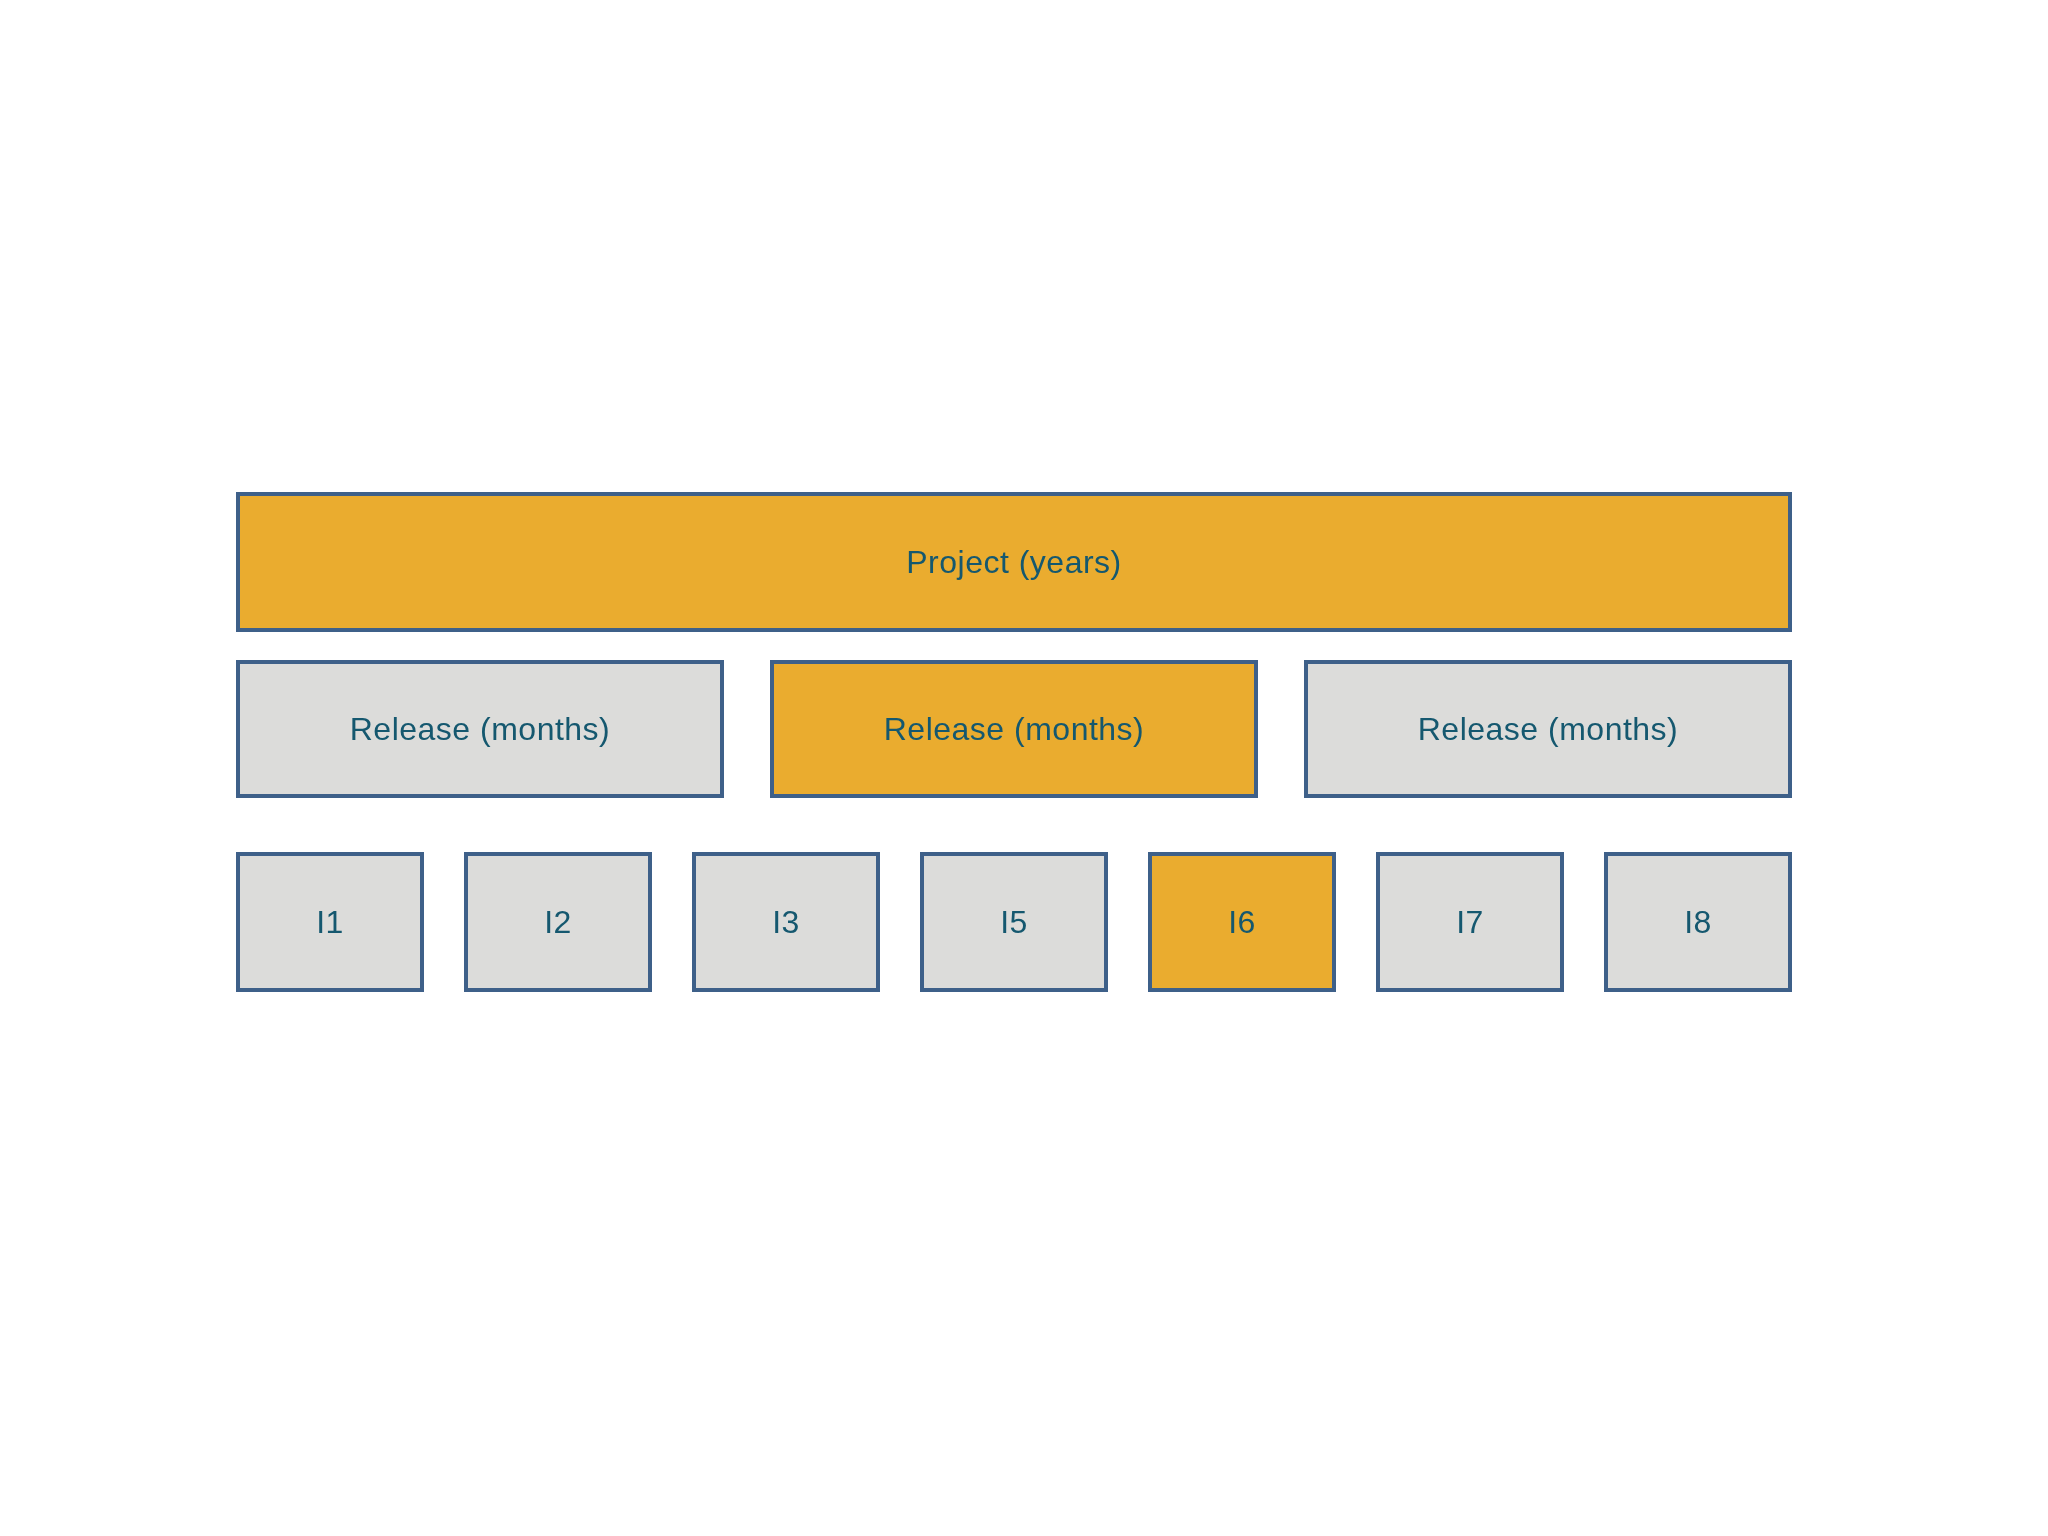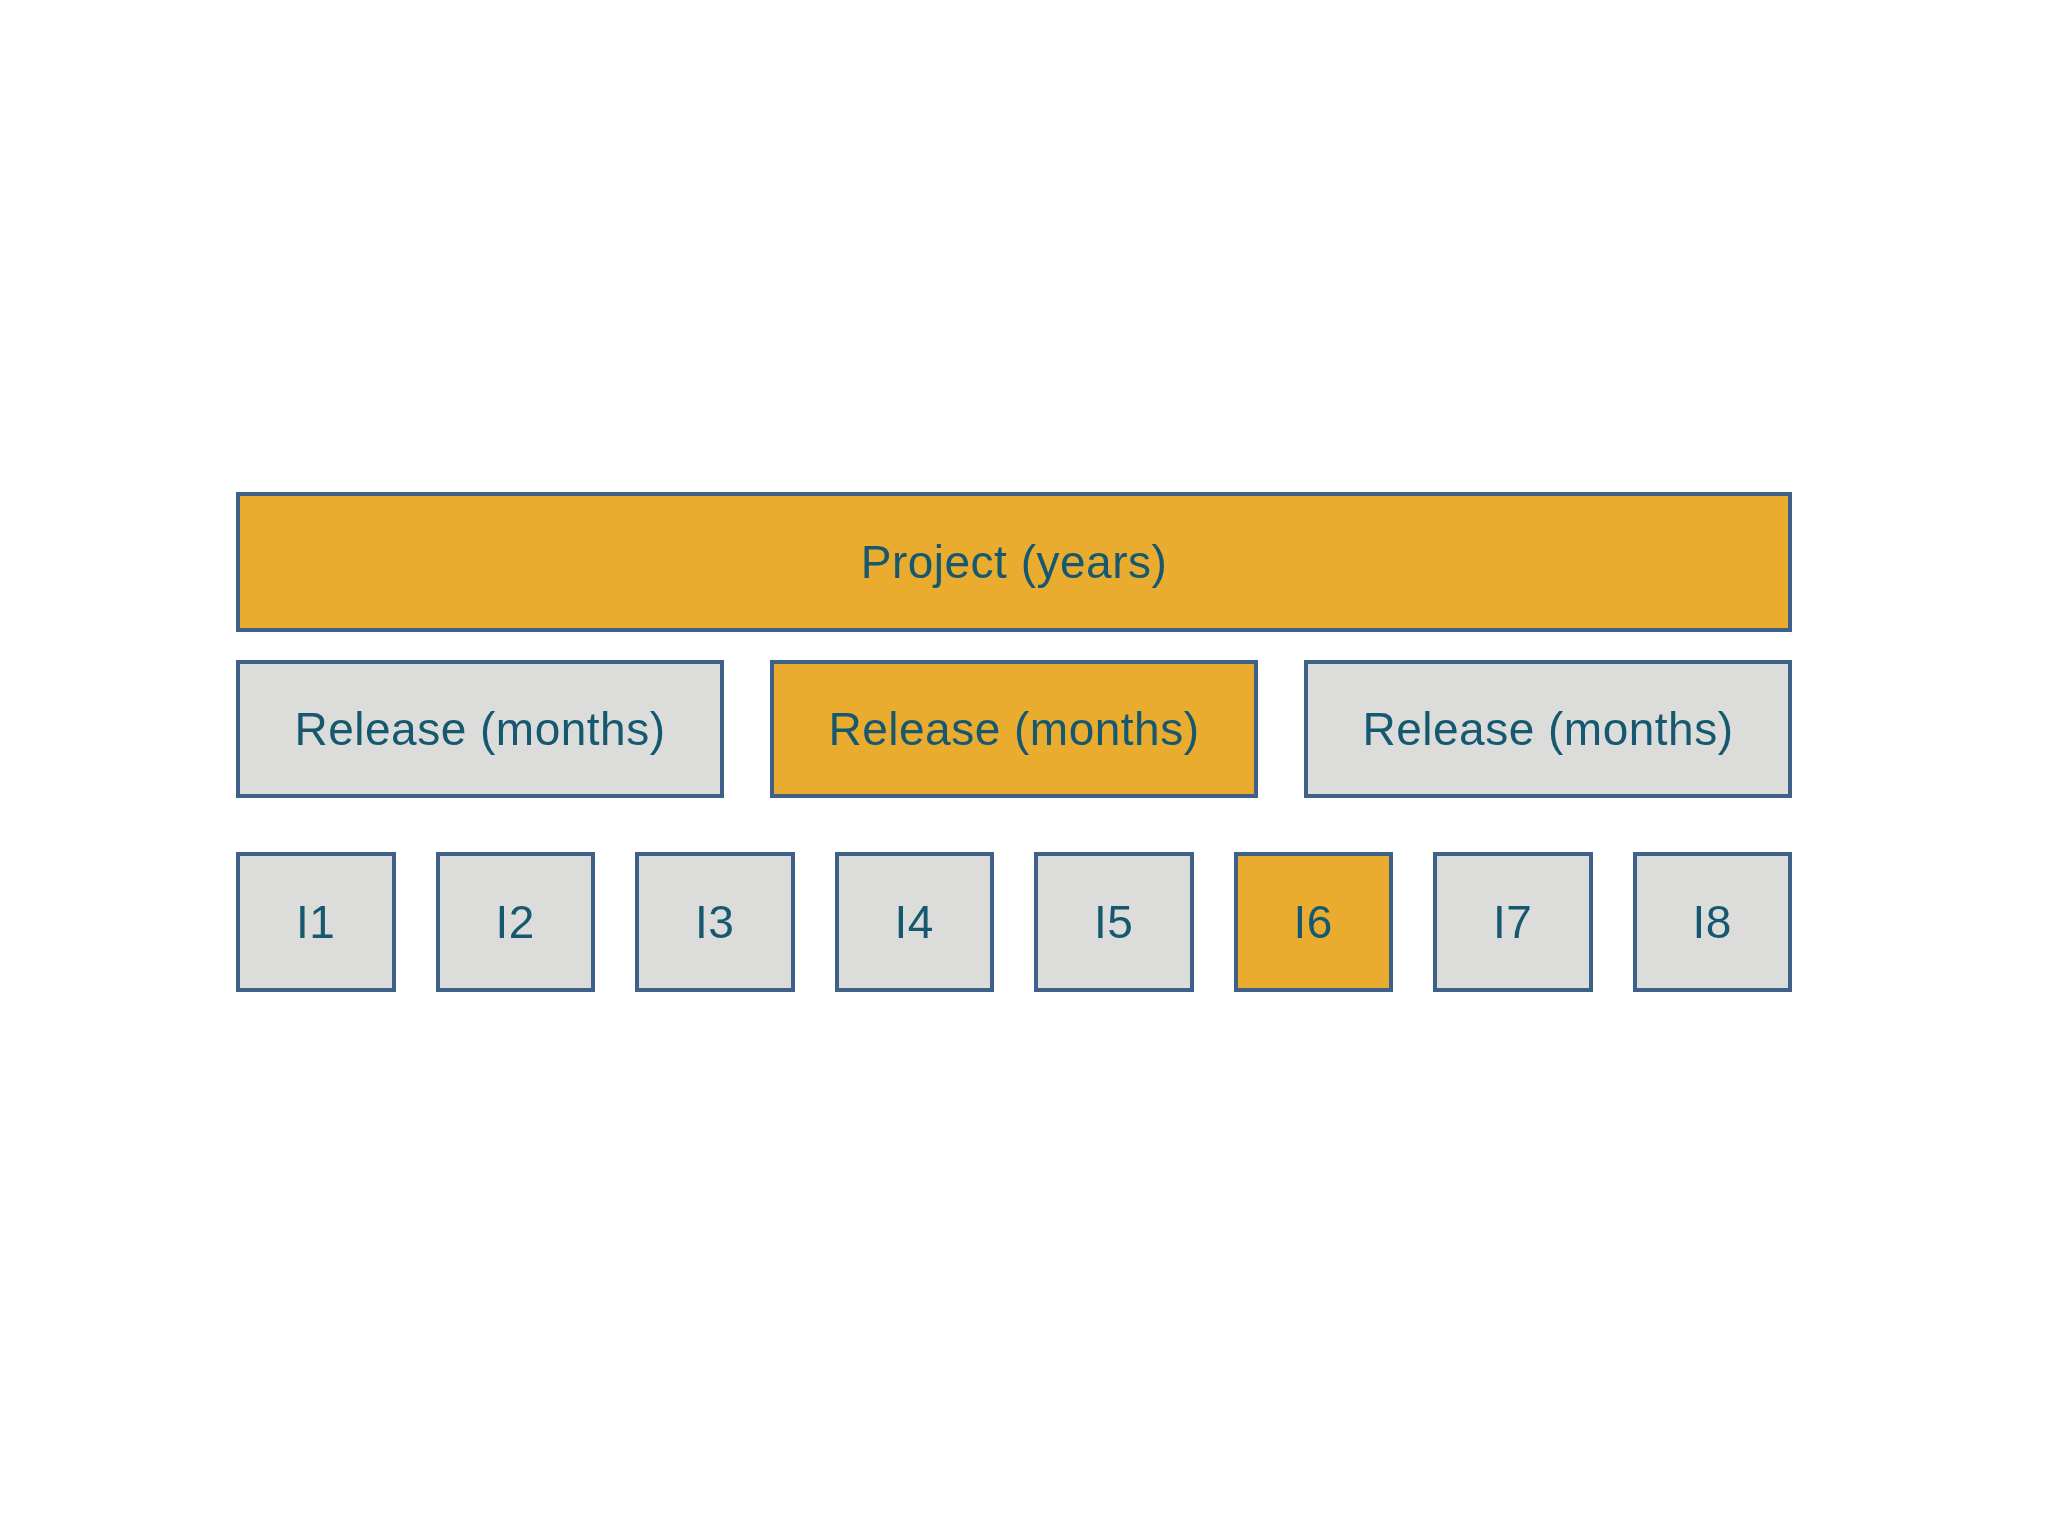--- a/index.html
+++ b/index.html
@@ -22,21 +22,21 @@
     left: 236px;
     top: 492px;
     width: 1556px;
   }
   .box {
     border: 4px solid var(--border);
     display: flex;
     align-items: center;
     justify-content: center;
     color: var(--text);
-    font-size: 46px;
+    font-size: 32px;
     letter-spacing: 0.5px;
     white-space: nowrap;
   }
   .fill-orange { background: var(--orange); }
   .fill-gray   { background: var(--gray); }
   .bar-project {
     width: 100%;
     height: 140px;
   }
   .row-releases {
@@ -64,20 +64,19 @@
   <div class="row-releases">
     <div class="box fill-gray">Release (months)</div>
     <div class="box fill-orange">Release (months)</div>
     <div class="box fill-gray">Release (months)</div>
   </div>
 
   <div class="row-iterations">
     <div class="box fill-gray">I1</div>
     <div class="box fill-gray">I2</div>
     <div class="box fill-gray">I3</div>
-    <div class="box fill-gray">I4</div>
     <div class="box fill-gray">I5</div>
     <div class="box fill-orange">I6</div>
     <div class="box fill-gray">I7</div>
     <div class="box fill-gray">I8</div>
   </div>
 
 </div>
 
 </body></html>

